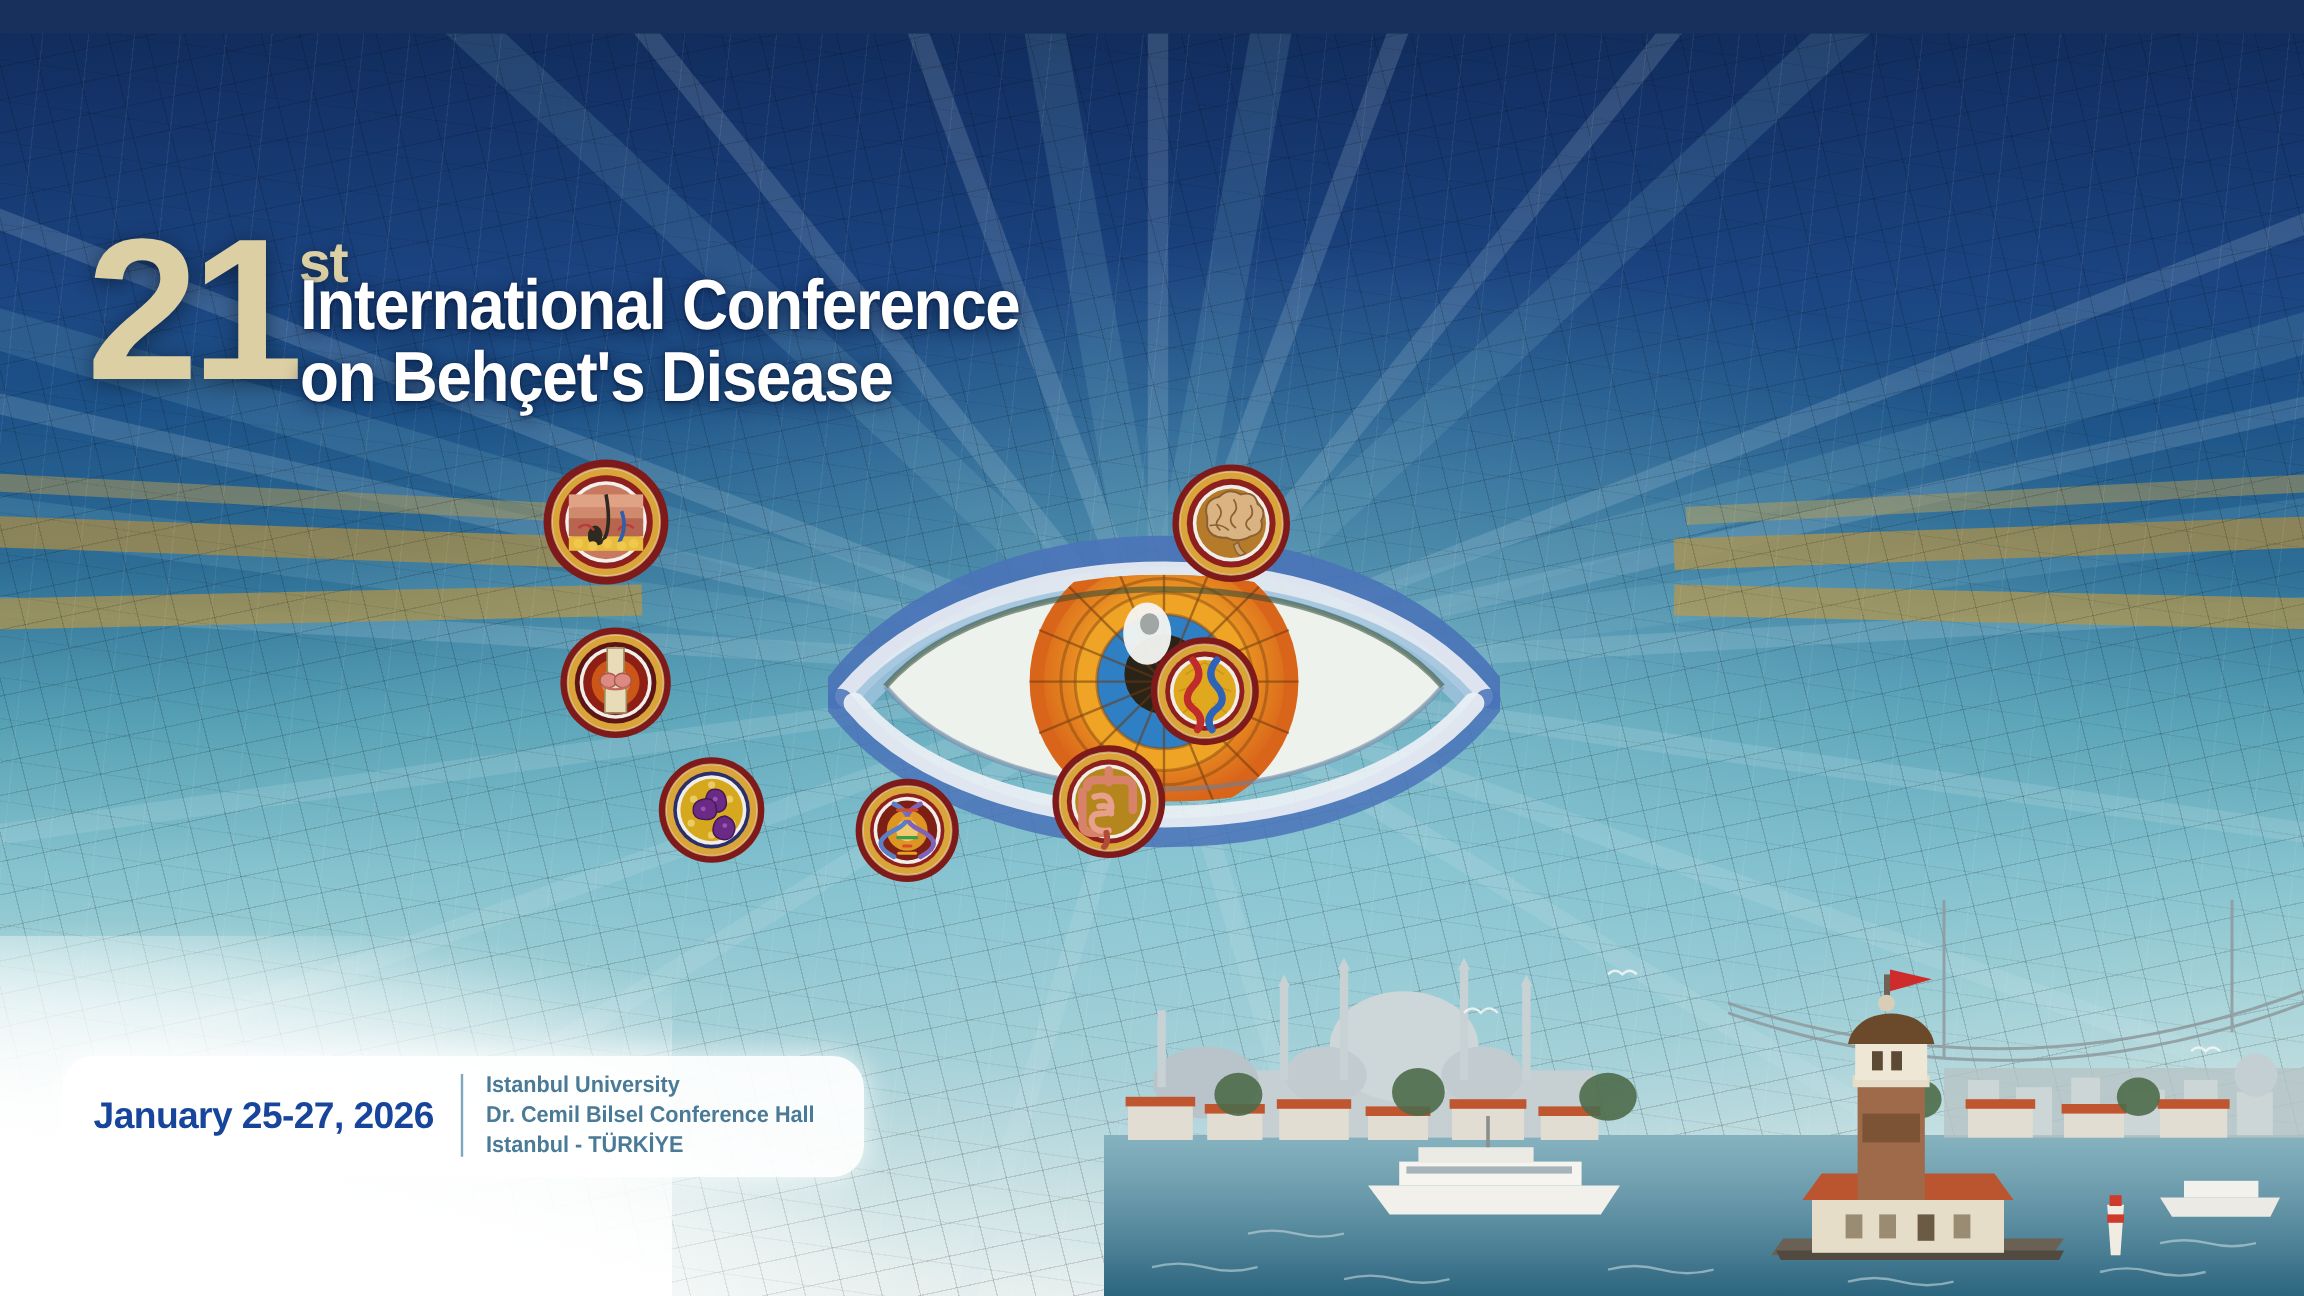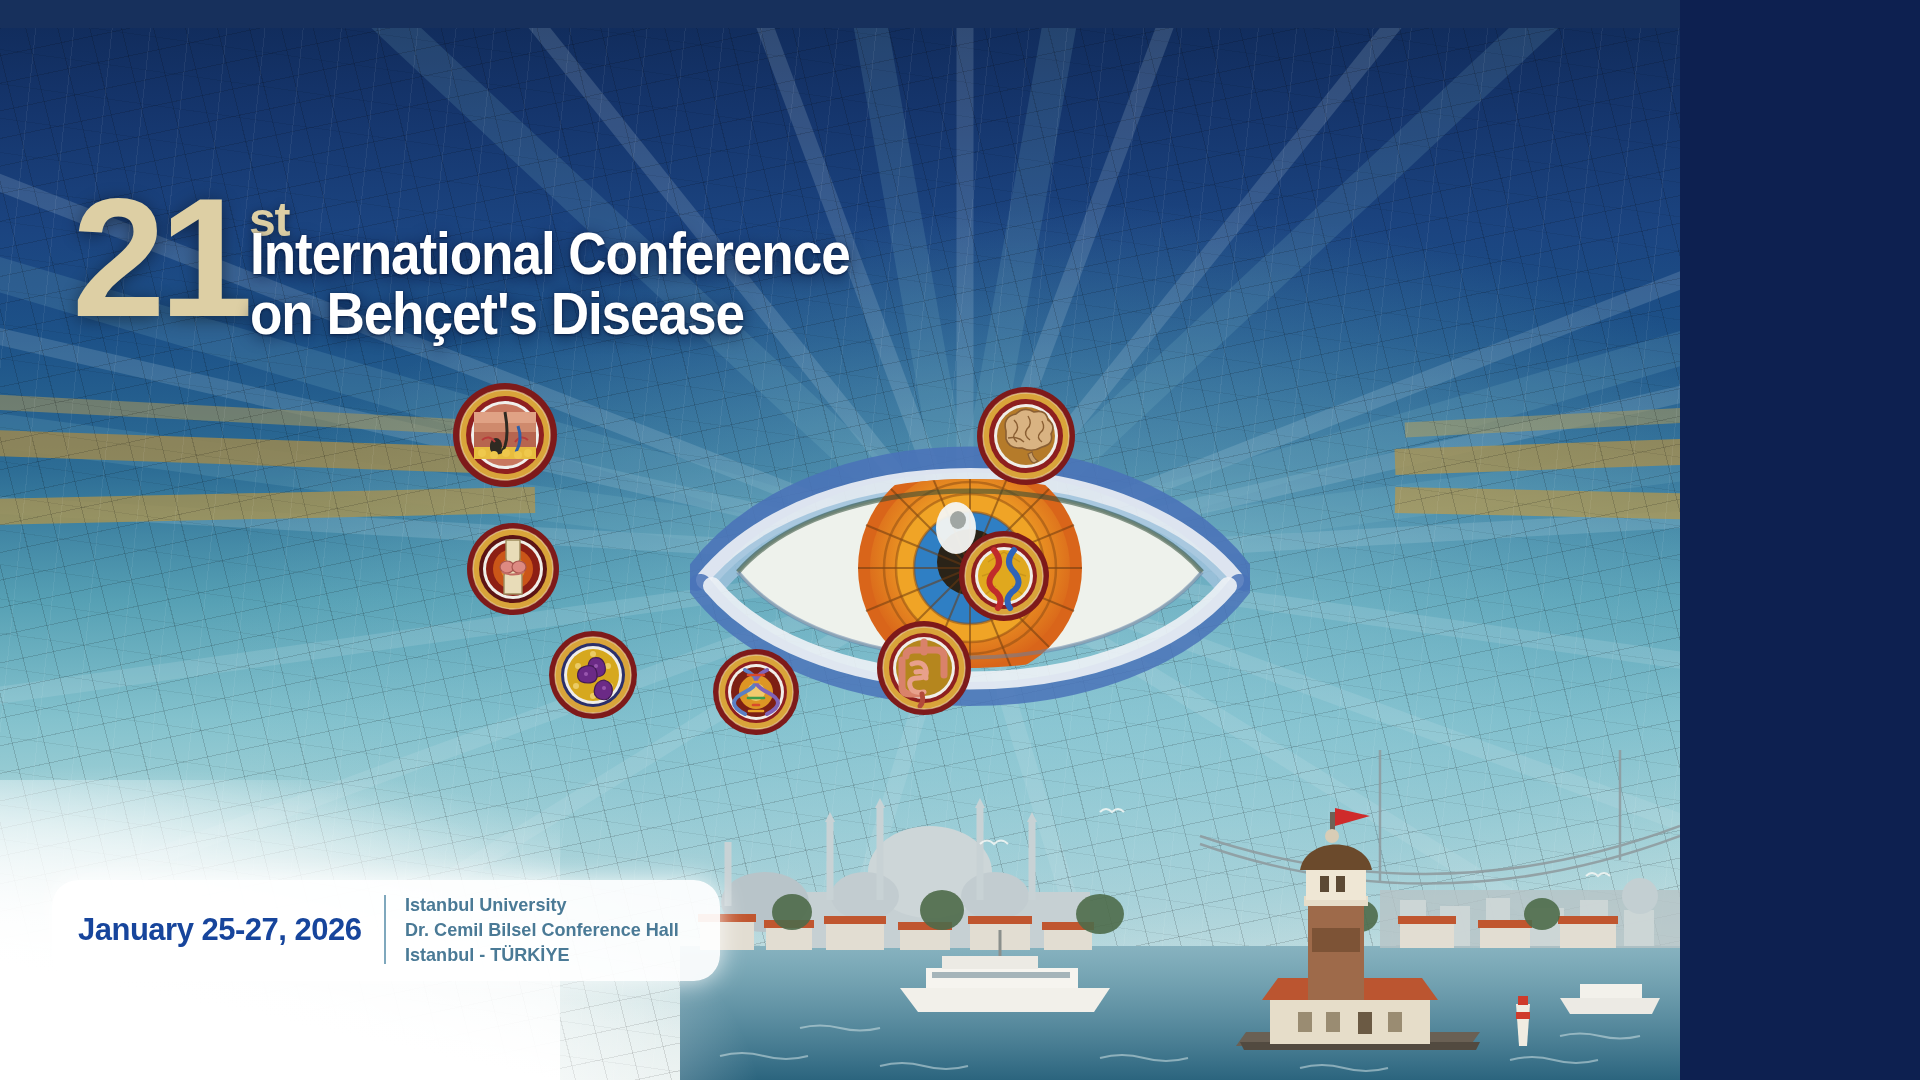--- a/index.html
+++ b/index.html
@@ -1,20 +1,20 @@
 <!DOCTYPE html>
 <html><head>
 <meta charset="utf-8">
 <style>
   * { margin:0; padding:0; box-sizing:border-box; }
   html,body { width:1920px; height:1080px; overflow:hidden; background:#0d2050; }
   body { font-family:"Liberation Sans", sans-serif; }
 
   .banner {
-    position:relative; width:1680px; height:1080px; overflow:hidden;
+    position:relative; width:1920px; height:1080px; overflow:hidden;
     background:#0d2050;
   }
 
   
   .topbar {
     position:absolute; left:0; top:0; width:1920px; height:28px;
     background:#17305c; z-index:60;
   }
 
   

